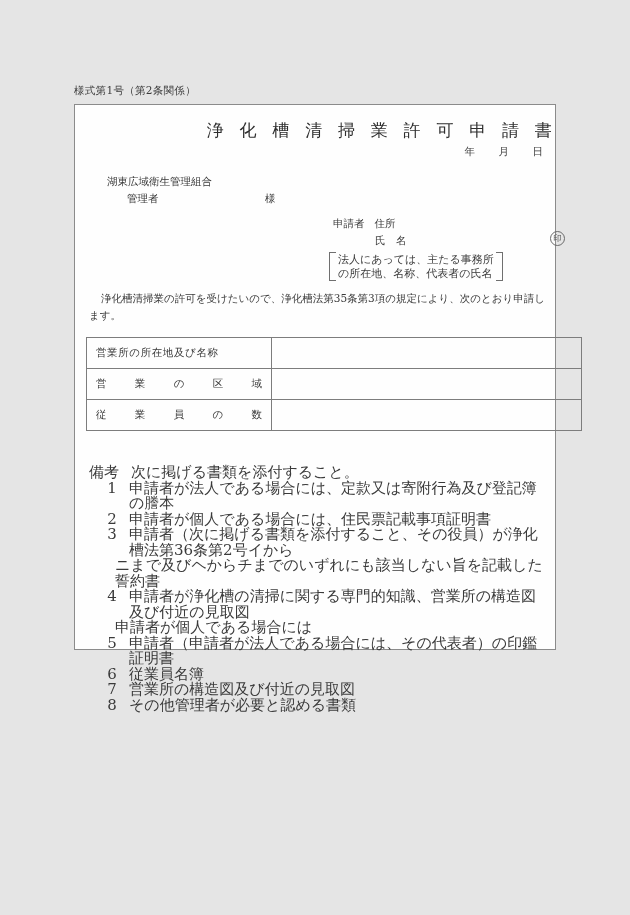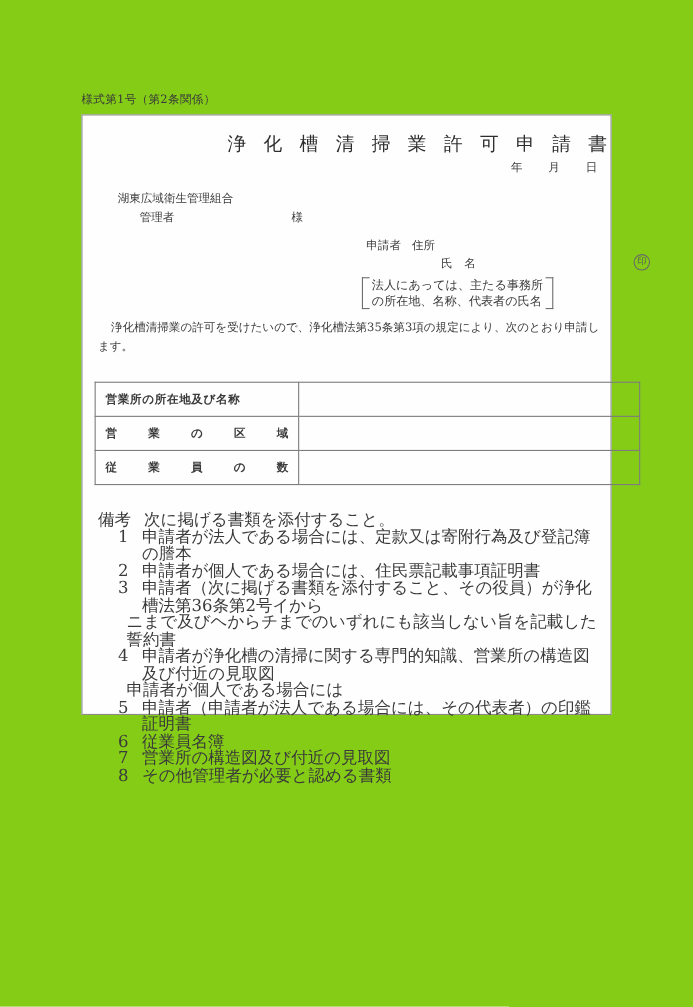--- a/index.html
+++ b/index.html
@@ -14,21 +14,21 @@
     color: #333333;
     position: relative;
     overflow: hidden;
   }
 
   .page {
     position: absolute;
     left: 0; top: 0;
     width: 630px;
     height: 915px;
-    background: #84cc16;
+    background: #e5e5e5;
   }
 
   
   .form-no {
     position: absolute;
     left: 74px;
     top: 84px;
     font-size: 10.5px;
     letter-spacing: 0.3px;
     white-space: nowrap;
@@ -104,21 +104,21 @@
     top: 110px;
     font-size: 10.5px;
     color: #3a3a3a;
     line-height: 17px;
     white-space: nowrap;
     width: 224px;
   }
   .applicant .r1 { display: block; }
   .applicant .r2 {
     display: block;
-    margin-left: 68px;
+    margin-left: 42px;
     position: relative;
   }
   .applicant .seal {
     position: absolute;
     left: 175px;
     top: -1px;
     width: 13px;
     height: 13px;
     border: 1px solid #6a6a6a;
     border-radius: 50%;
@@ -167,25 +167,24 @@
     font-size: 10.5px;
     line-height: 17px;
     color: #3a3a3a;
     text-indent: 12px;
   }
 
   
   .main-table {
     position: absolute;
     left: 11px;
-    top: 242px;
+    top: 232px;
     width: 457px;
     border-collapse: collapse;
     table-layout: fixed;
-    font-weight: bold;
   }
   .main-table td {
     border: 1px solid #7d7d7d;
     height: 30px;
     font-size: 10.5px;
     color: #3a3a3a;
     padding: 0 9px;
     vertical-align: middle;
   }
   .main-table td.label {

